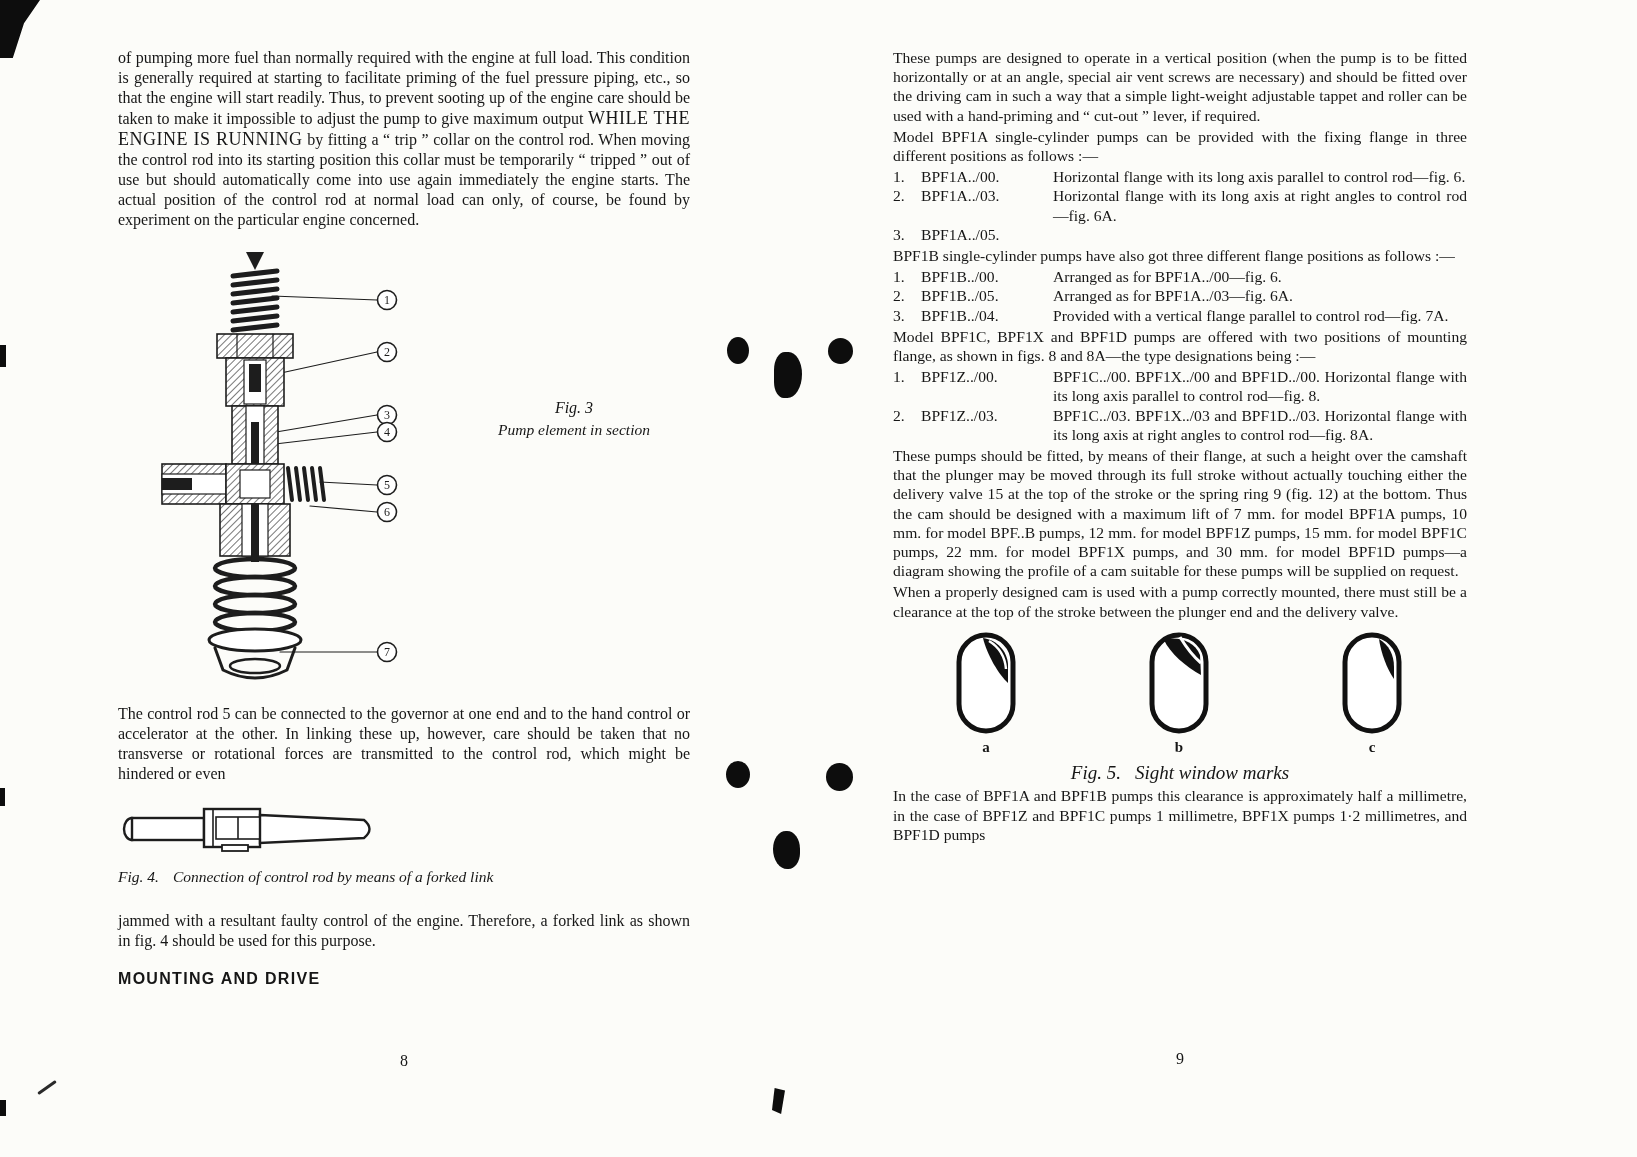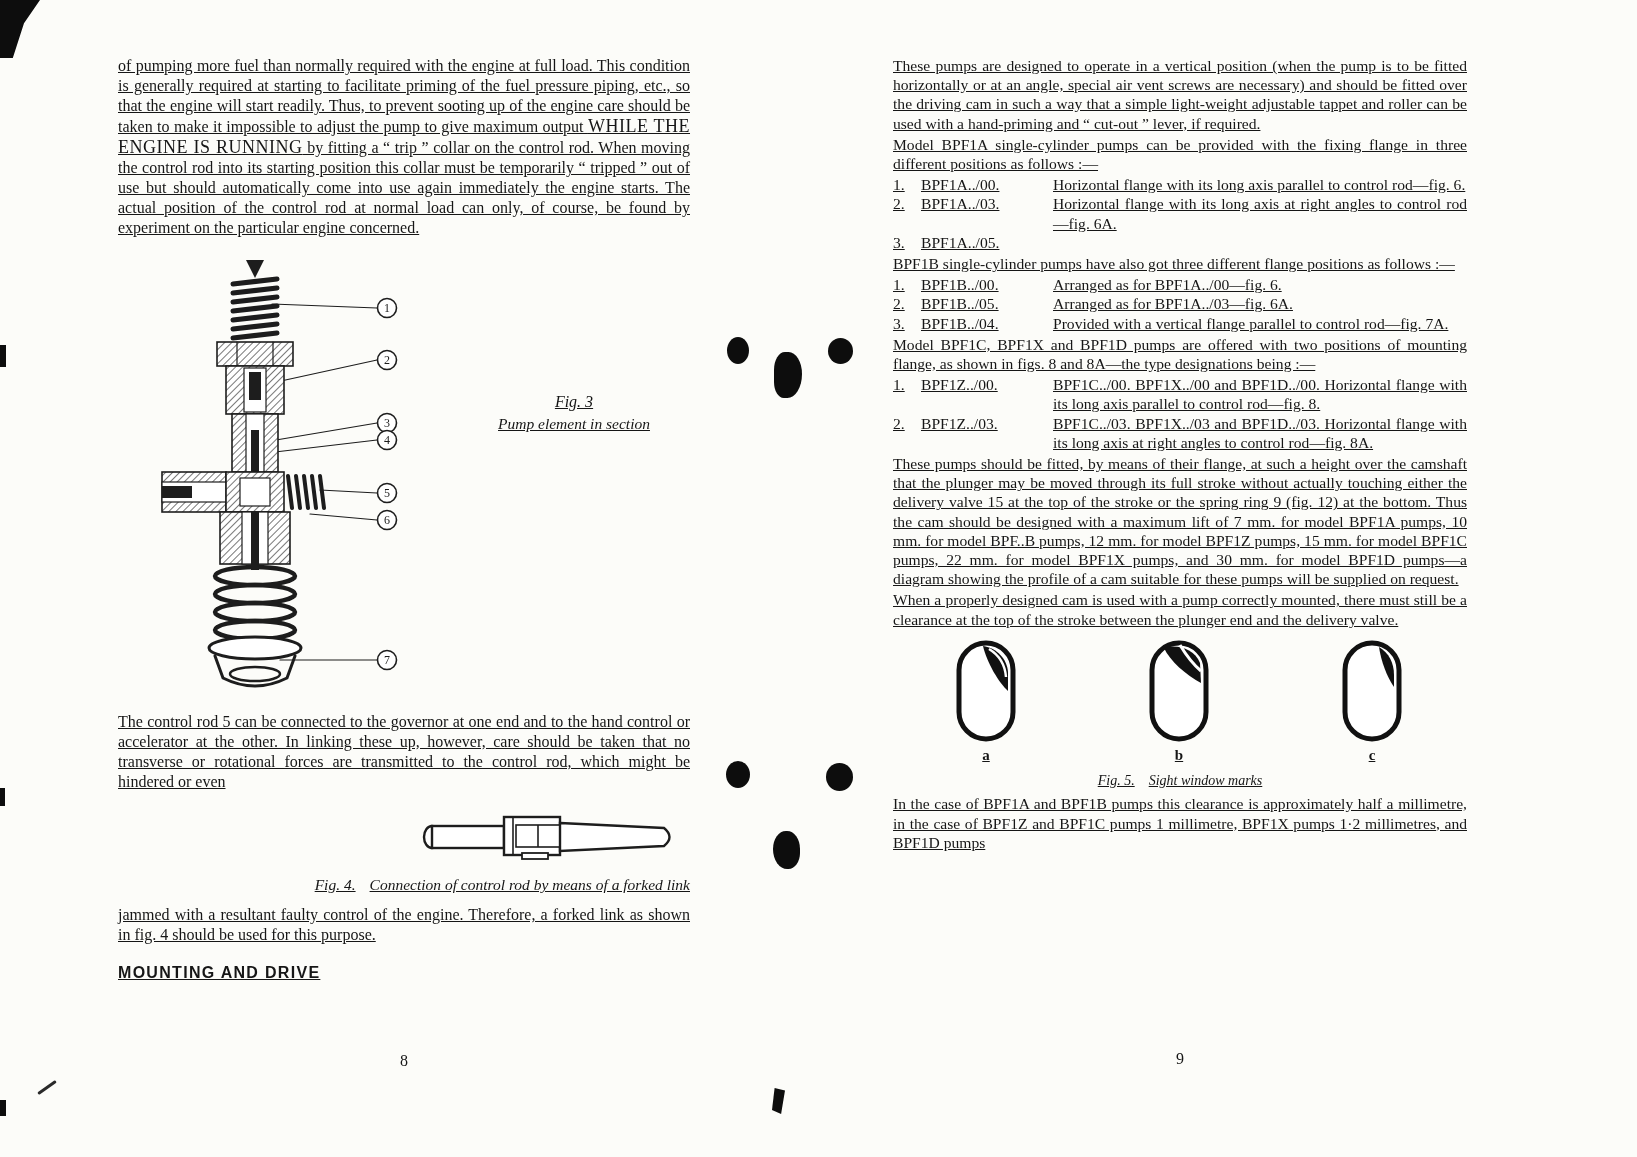--- a/index.html
+++ b/index.html
@@ -6,38 +6,38 @@
   html,body { width:1637px; height:1157px; }
   body {
     font-family: "Liberation Serif", serif;
     background:#fcfcf9;
     color:#161616;
     position:relative;
     overflow:hidden;
   }
   .sheet { position:absolute; inset:0; background:#fcfcf9; }
 
-  .page { position:absolute; top:56px;text-decoration:underline; }
+  .page { position:absolute; top:48px; }
   .page-left  { left:118px; width:572px; font-size:16px;  line-height:20px; }
   .page-right { left:893px; width:574px; font-size:15.6px; line-height:19.2px; }
 
   p.para { text-align:justify; margin:0 0 2px 0; }
   .caps { font-size:18px; letter-spacing:.5px; }
 
   
   figure.fig3 { display:flex; margin:20px 0 12px 0; height:442px; }
   .fig3-drawing { margin-left:42px; flex-shrink:0; }
   .fig3-right { margin-left:48px; padding-top:106px; width:270px; }
   .legend-line { font-size:15px; line-height:22.5px; white-space:nowrap; }
-  .fig3-caption { margin-top:28px; text-align:center; font-style:italic; }
+  .fig3-caption { margin-top:42px; text-align:center; font-style:italic; }
   .cap-title { font-size:16px; margin-bottom:2px; }
   .cap-sub { font-size:15.5px; }
 
   
-  figure.fig4 { text-align:right; margin:8px 0 10px 0; }
+  figure.fig4 { text-align:left; margin:8px 0 24px 0; }
   .fig4-caption { margin-top:10px; font-style:italic; font-size:15.5px; }
   .fig4-caption .cap-label { margin-right:14px; }
 
   
   h2.section-heading {
     font-family:"Liberation Sans", sans-serif;
     font-size:16px; font-weight:700; letter-spacing:1.3px;
     margin:18px 0 10px 0;
   }
 
@@ -46,21 +46,21 @@
   .plist-item { display:flex; }
   .li-num  { width:28px;  flex-shrink:0; }
   .li-code { width:132px; flex-shrink:0; }
   .li-text { flex:1; text-align:justify; }
 
   
   figure.fig5 { margin:10px 0 4px 0; }
   .fig5-row { display:flex; justify-content:space-between; padding:0 62px 0 60px; }
   .sight-window { display:flex; flex-direction:column; align-items:center; }
   .sight-label { font-weight:700; font-size:15px; margin-top:3px; }
-  .fig5-caption { text-align:center; font-style:italic; font-size:14px; margin-top:6px; }
+  .fig5-caption { text-align:center; font-style:italic; font-size:19px; margin-top:6px; }
   .fig5-caption .cap-label { margin-right:14px; }
 
   
   .pagenum { position:absolute; font-size:16px; text-align:center; }
   .pagenum-left  { left:118px; width:572px; top:1052px; }
   .pagenum-right { left:893px; width:574px; top:1050px; }
 
   
   .artifact { position:absolute; background:#0d0d0d; }
   .corner-mark { left:0; top:0; width:40px; height:58px;

